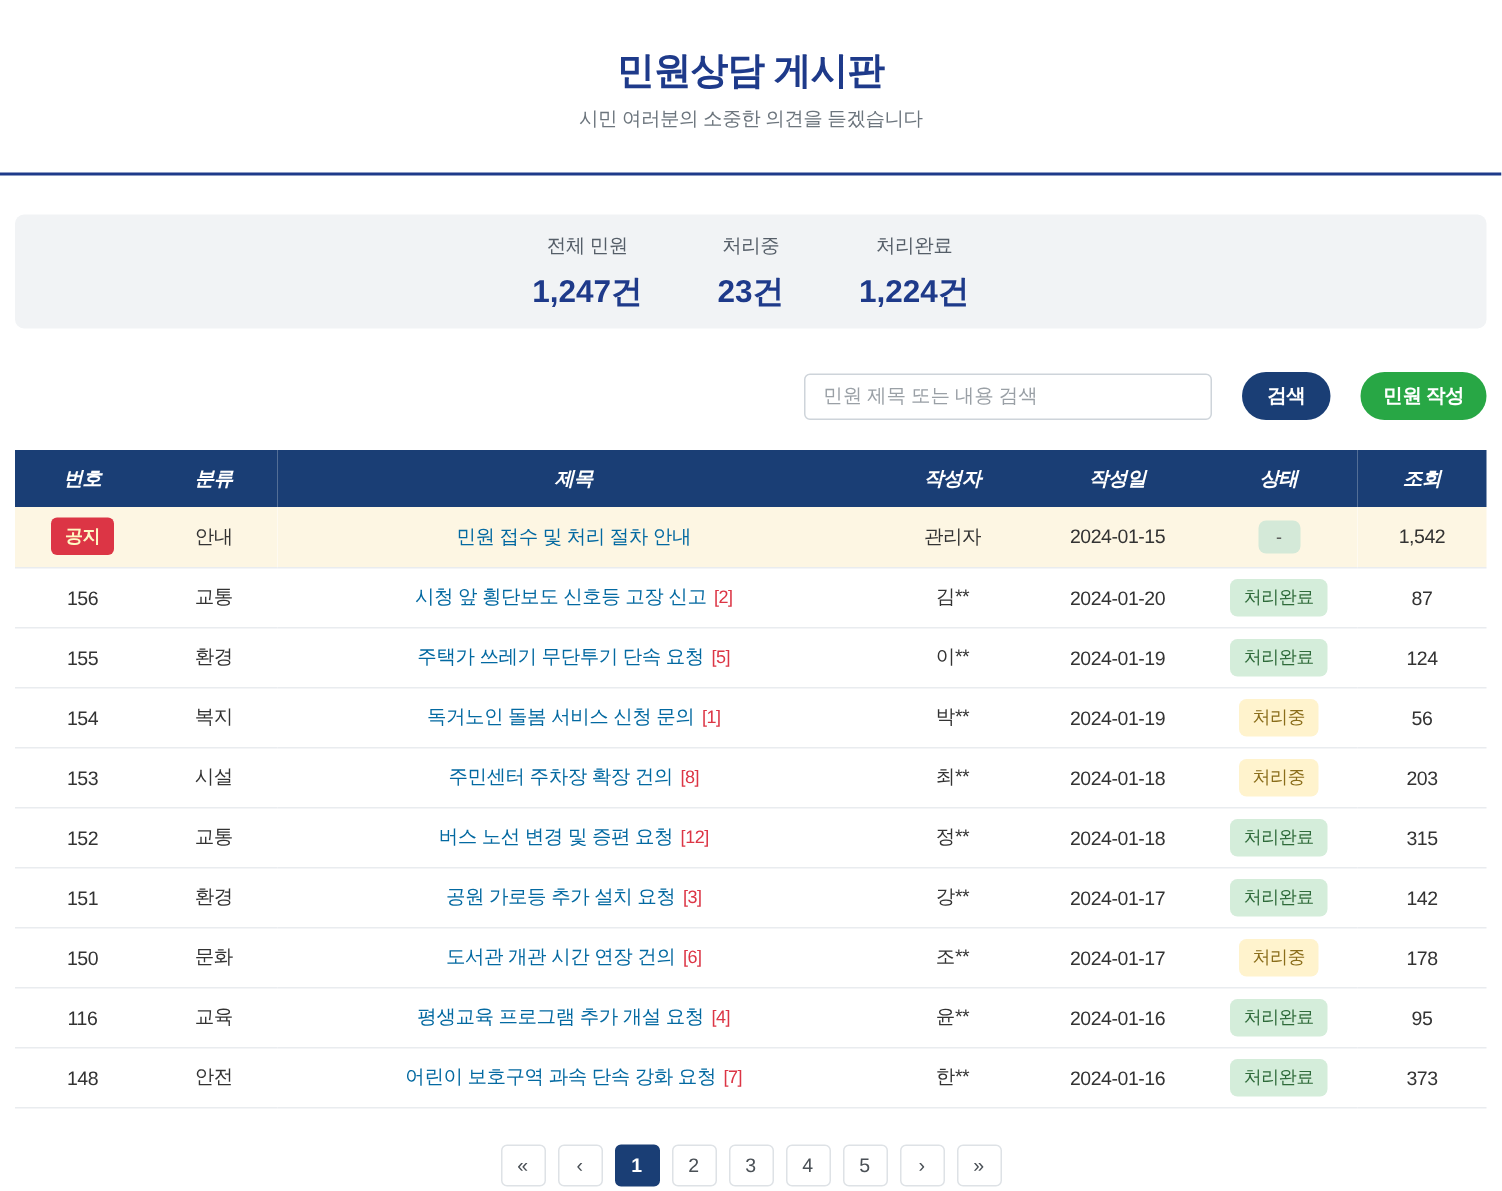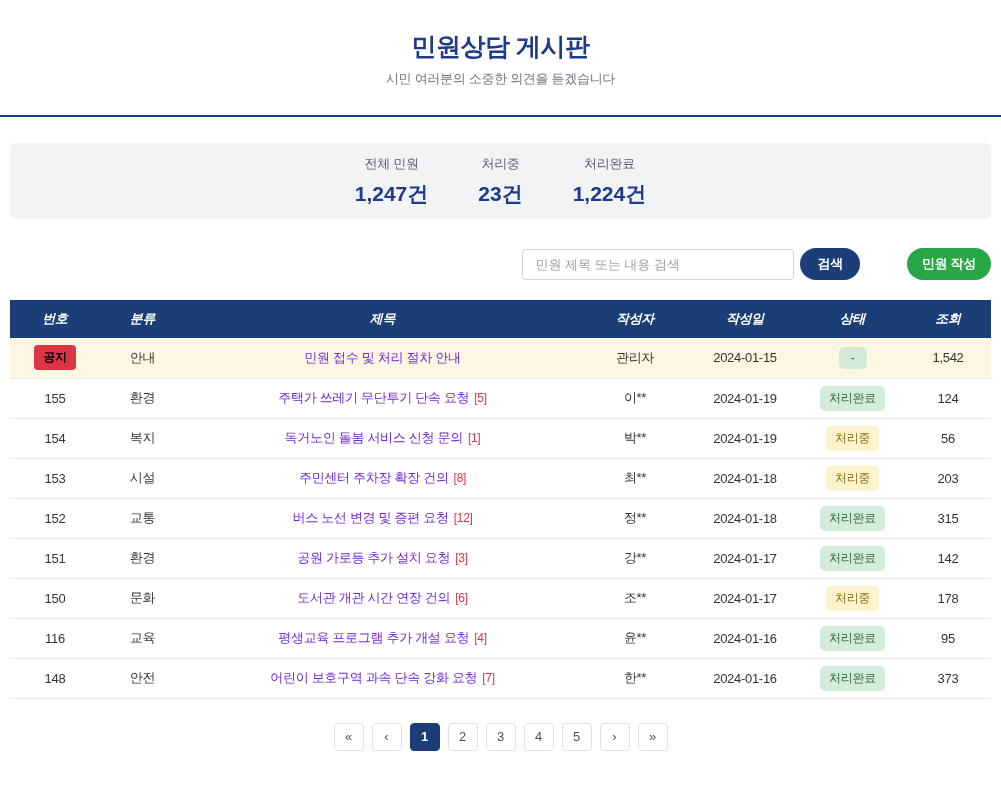--- a/index.html
+++ b/index.html
@@ -54,21 +54,22 @@
     font-weight: bold;
     color: #1e3a8a;
   }
 
   
   .toolbar {
     margin: 29px 10px 0;
     display: flex;
     justify-content: flex-end;
     align-items: center;
-    gap: 6px;
+    gap: 20px;
+    font-family: Liberation Serif, serif;
   }
   .search-input {
     width: 272px;
     height: 31px;
     border: 1px solid #ced4da;
     border-radius: 4px;
     padding: 0 12px;
     font-size: 13px;
     font-family: inherit;
     color: #333;
@@ -80,21 +81,21 @@
     border: none;
     border-radius: 16px;
     color: #fff;
     font-size: 13px;
     font-weight: bold;
     font-family: inherit;
     cursor: pointer;
     letter-spacing: -0.3px;
   }
   .btn-search { background: #1a3e75; padding: 0 17px; }
-  .btn-write  { background: #28a745; padding: 0 15px; margin-left: 41px; }
+  .btn-write  { background: #28a745; padding: 0 15px; }
 
   
   .board-wrap { margin: 20px 10px 0; }
   table.board {
     width: 100%;
     border-collapse: collapse;
     table-layout: fixed;
     font-size: 13px;
   }
   .board thead th {
@@ -114,38 +115,38 @@
     overflow: hidden;
     white-space: nowrap;
     letter-spacing: -0.3px;
   }
   .board tbody tr { cursor: pointer; }
   tr.notice-row td { background: #fdf6e3; }
 
   .badge-notice {
     display: inline-block;
     background: #dc3545;
-    color: #000000;
+    color: #fef9c3;
     font-size: 12px;
     font-weight: bold;
     padding: 4px 9px;
     border-radius: 4px;
   }
   .status-badge {
     display: inline-block;
     min-width: 28px;
     padding: 4px 9px;
     border-radius: 5px;
     font-size: 12px;
   }
   .badge-done     { background: #d4edda; color: #2f6b3a; }
   .badge-progress { background: #fff3cd; color: #8a6d1a; }
   .badge-muted    { background: #d4e9d8; color: #555;    }
 
-  .post-title { color: #6d28d9; }
+  .post-title { color: #0369a1; }
   .comment-count {
     color: #dc3545;
     font-size: 12px;
     margin-left: 5px;
   }
 
   
   .pagination {
     margin: 24px 0 23px;
     display: flex;
@@ -249,20 +250,33 @@
         <td>
           <span class="post-title">민원 접수 및 처리 절차 안내</span>
         </td>
         <td>관리자</td>
         <td>2024-01-15</td>
         <td>
           <span class="status-badge badge-muted">-</span>
         </td>
         <td>1,542</td>
       </tr>
+    <tr>
+    <td><span>156</span></td>
+    <td><span>교통</span></td>
+    <td>
+      <span class="post-title">시청 앞 횡단보도 신호등 고장 신고</span><span class="comment-count">[2]</span>
+    </td>
+    <td><span>김**</span></td>
+    <td><span>2024-01-20</span></td>
+    <td>
+      <span class="status-badge badge-done">처리완료</span>
+    </td>
+    <td><span>87</span></td>
+  </tr>
         <tr>
     <td><span>155</span></td>
     <td><span>환경</span></td>
     <td>
       <span class="post-title">주택가 쓰레기 무단투기 단속 요청</span><span class="comment-count">[5]</span>
     </td>
     <td><span>이**</span></td>
     <td><span>2024-01-19</span></td>
     <td>
       <span class="status-badge badge-done">처리완료</span>

